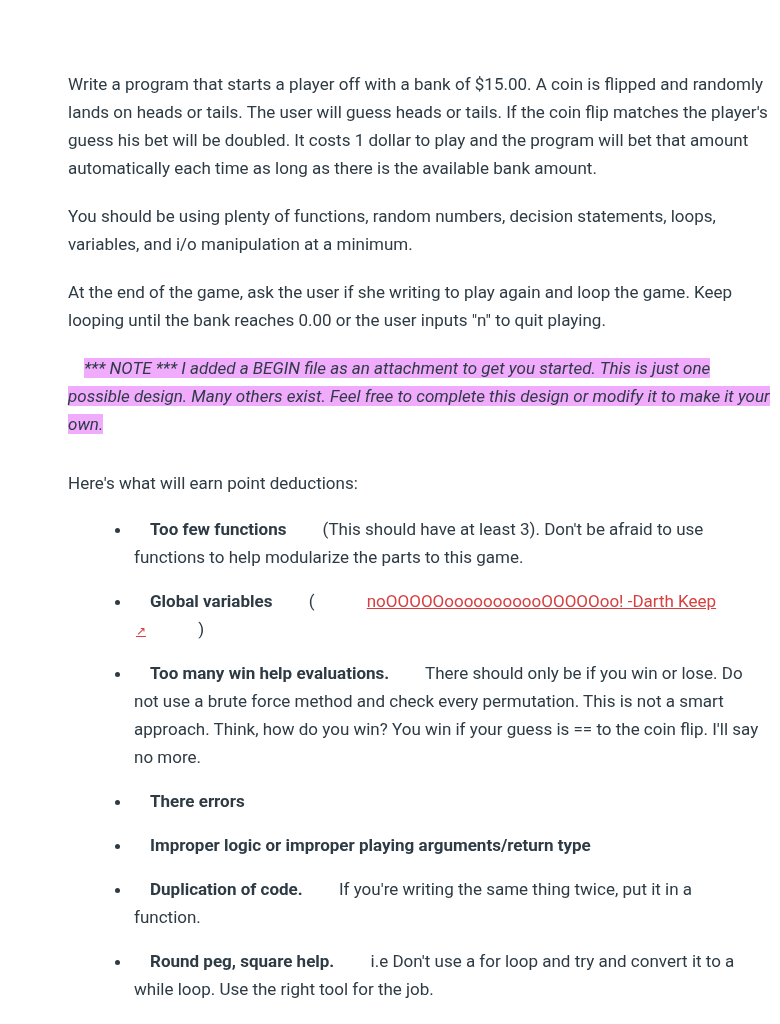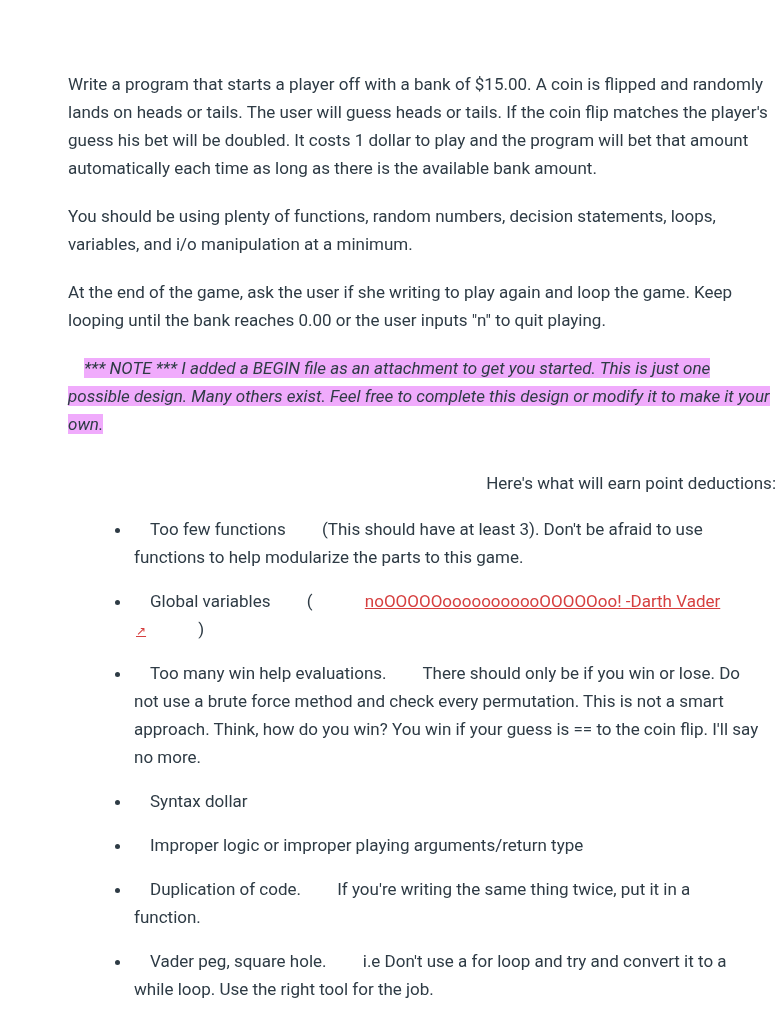--- a/index.html
+++ b/index.html
@@ -20,32 +20,31 @@
     }
     .highlight-para {
       margin-bottom: 30px;
     }
     .highlighted {
       background-color: #f0abfc;
       font-style: italic;
     }
     .deductions-intro {
       margin-bottom: 18px;
-      text-align: right;
     }
     ul {
       padding-left: 48px;
       list-style-type: disc;
     }
     li {
       margin-bottom: 4px;
       padding-left: 2px;
     }
     li strong {
-      font-weight: 400;
+      font-weight: 700;
     }
     a.ext-link {
       color: #d64040;
       text-decoration: underline;
     }
     .ext-icon {
       color: #d64040;
       font-size: 12px;
       vertical-align: baseline;
       margin-left: 2px;
@@ -64,30 +63,30 @@
   <span class="highlighted">*** NOTE *** I added a BEGIN file as an attachment to get you started. This is just one possible design. Many others exist. Feel free to complete this design or modify it to make it your own.</span>
 </p>
 
 <p class="deductions-intro">Here's what will earn point deductions:</p>
 
 <ul>
   <li>
     <strong>Too few functions</strong><span> (This should have at least 3). Don't be afraid to use functions to help modularize the parts to this game.</span>
   </li>
   <li>
-    <strong>Global variables</strong><span> ( </span><a href="#" class="ext-link"><span>noOOOOOooooooooooOOOOOoo!   -Darth Vader </span><span class="ext-icon">↗</span></a><span> )</span>
+    <strong>Global variables</strong><span> ( </span><a href="#" class="ext-link"><span>noOOOOOooooooooooOOOOOoo!   -Darth Keep </span><span class="ext-icon">↗</span></a><span> )</span>
   </li>
   <li>
     <strong>Too many win help evaluations.</strong><span> There should only be if you win or lose. Do not use a brute force method and check every permutation. This is not a smart approach. Think, how do you win? You win if your guess is == to the coin flip. I'll say no more.</span>
   </li>
   <li>
-    <strong>Syntax dollar</strong><span></span>
+    <strong>There errors</strong><span></span>
   </li>
   <li>
     <strong>Improper logic or improper playing arguments/return type</strong><span></span>
   </li>
   <li>
     <strong>Duplication of code.</strong><span> If you're writing the same thing twice, put it in a function.</span>
   </li>
   <li>
-    <strong>Vader peg, square hole.</strong><span> i.e Don't use a for loop and try and convert it to a while loop. Use the right tool for the job.</span>
+    <strong>Round peg, square help.</strong><span> i.e Don't use a for loop and try and convert it to a while loop. Use the right tool for the job.</span>
   </li>
 </ul>
 
 </body></html>

